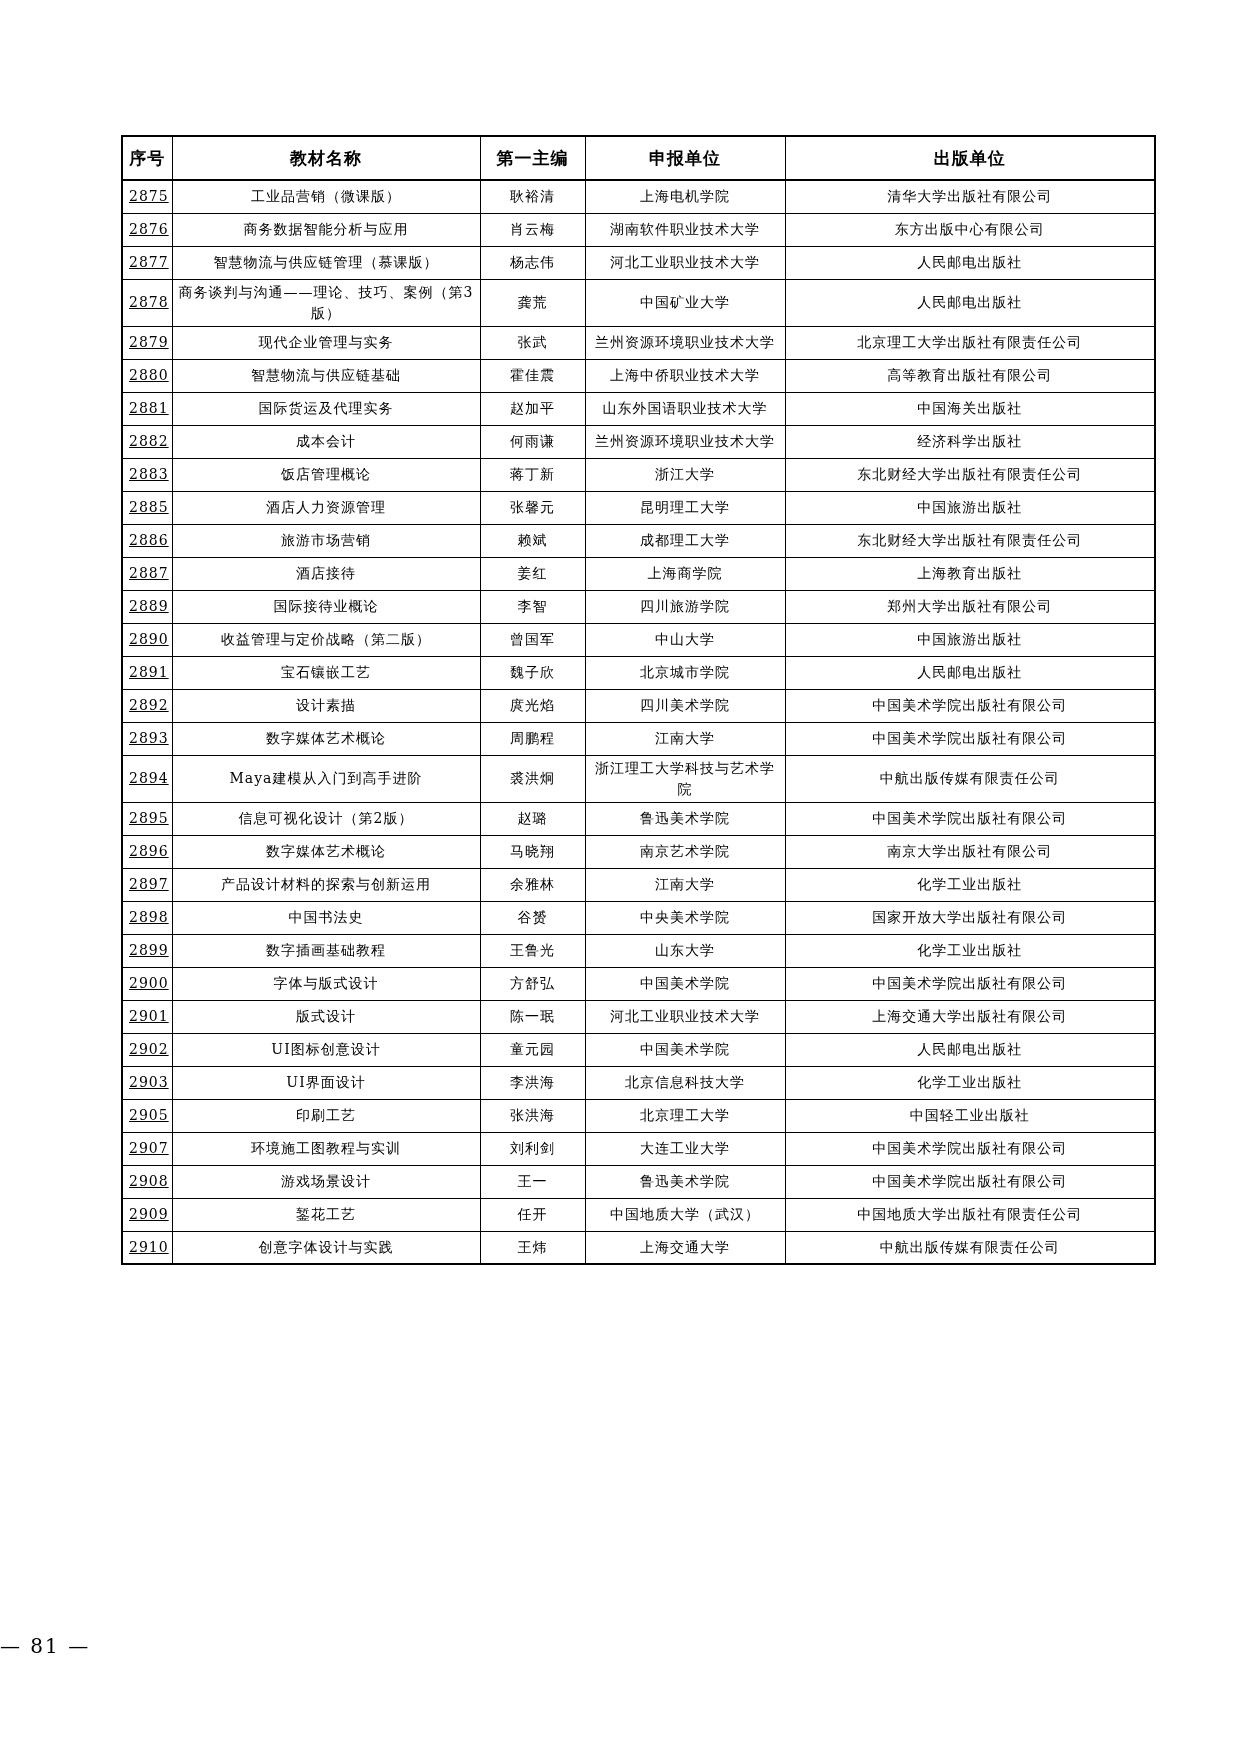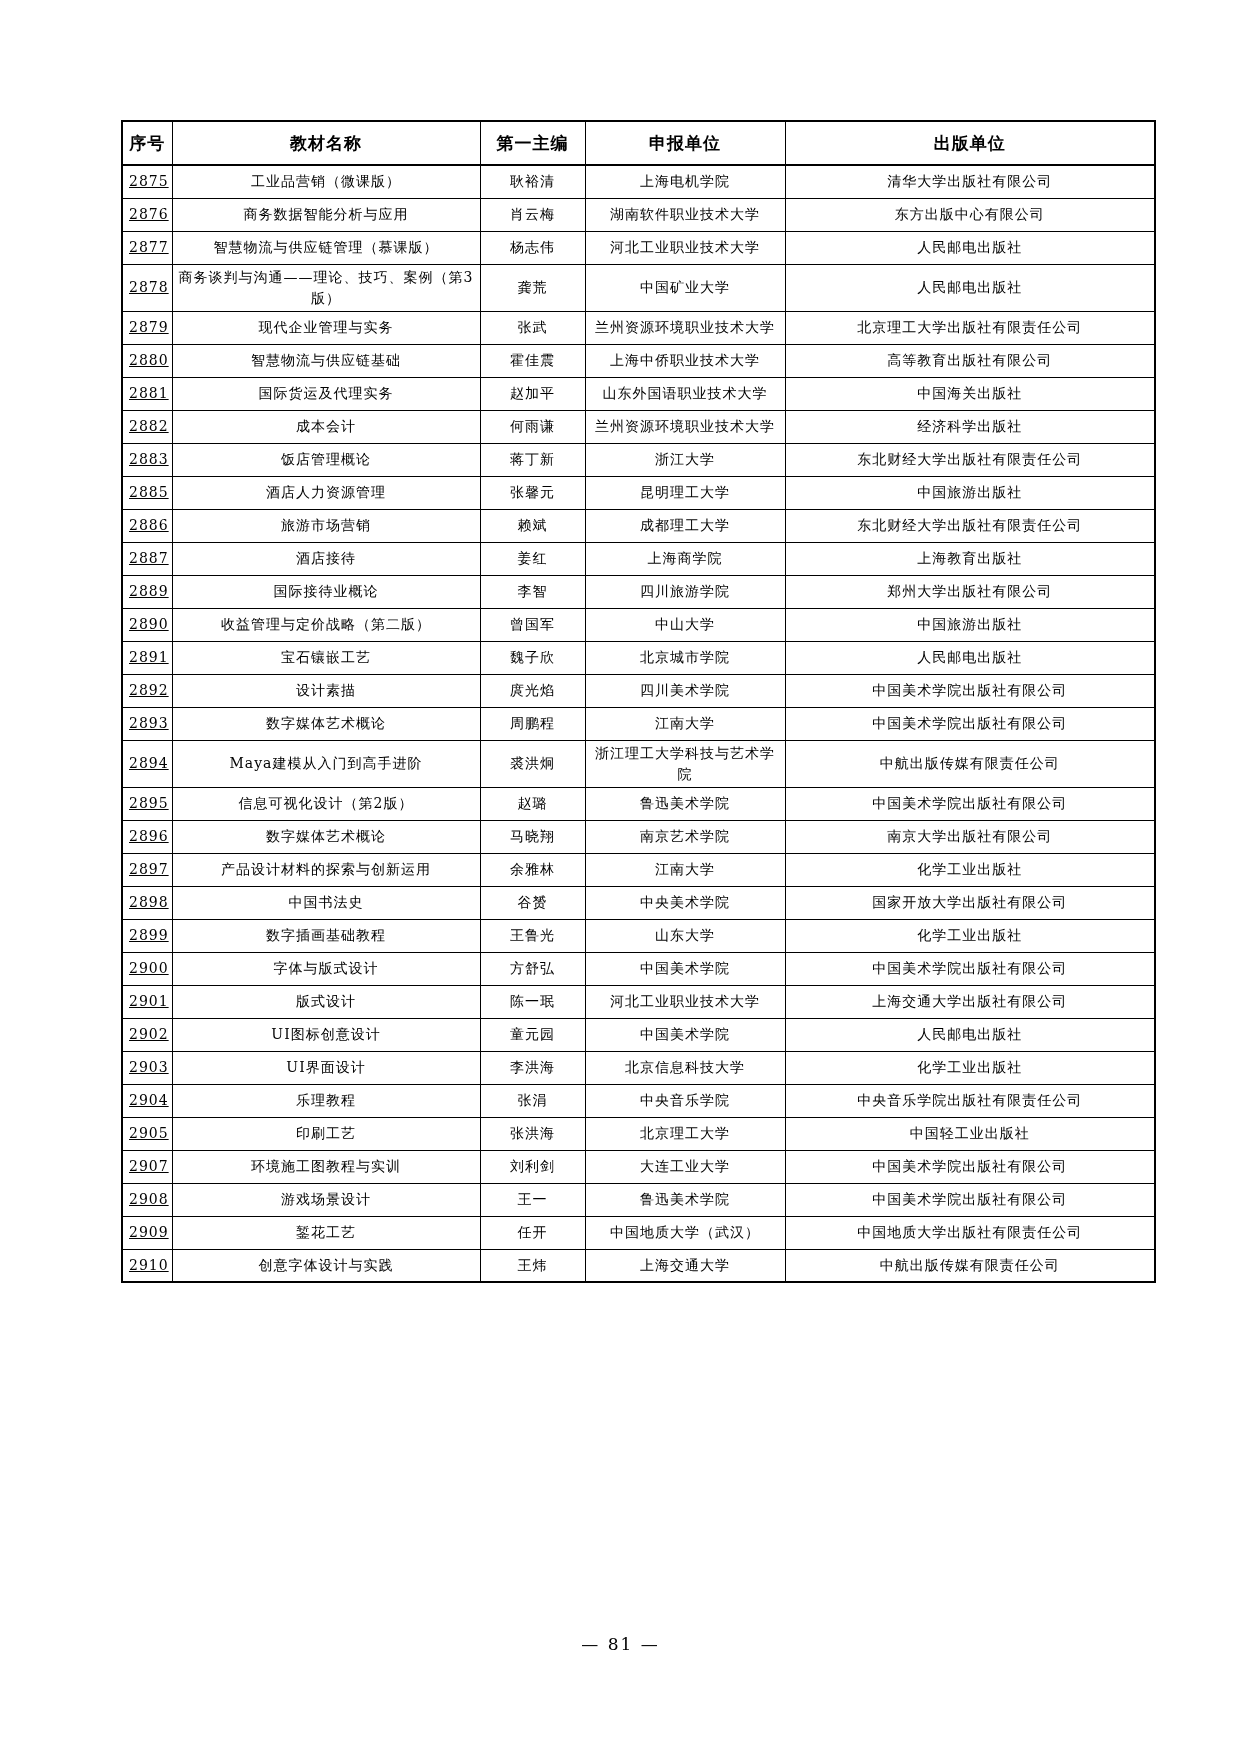--- a/index.html
+++ b/index.html
@@ -9,21 +9,21 @@
   }
   body {
     position: relative;
     width: 1241px;
     height: 1754px;
     font-family: "DejaVu Serif", "Liberation Serif", serif;
     color: #000000;
   }
   .table-wrap {
     position: absolute;
-    top: 120px;
+    top: 135px;
     left: 103px;
     padding-left: 18px;
   }
   table.book-table {
     border-collapse: collapse;
     table-layout: fixed;
     width: 1033px;
     border: 2px solid #000000;
   }
   table.book-table th,
@@ -50,22 +50,22 @@
   }
   td.cell-id {
     letter-spacing: 0;
     text-decoration: underline;
   }
   .page-footer {
     position: absolute;
     top: 1634px;
     left: 0;
     width: 100%;
-    text-align: center;
-    font-size: 17px;
+    text-align: left;
+    font-size: 20px;
     letter-spacing: 2px;
   }
 </style>
 </head>
 <body>
 
 <div class="table-wrap">
   <table class="book-table">
     <colgroup>
       <col style="width:50px">
@@ -267,27 +267,20 @@
           <td>人民邮电出版社</td>
         </tr>
         <tr>
           <td class="cell-id">2903</td>
           <td>UI界面设计</td>
           <td>李洪海</td>
           <td>北京信息科技大学</td>
           <td>化学工业出版社</td>
         </tr>
         <tr>
-          <td class="cell-id">2904</td>
-          <td>乐理教程</td>
-          <td>张涓</td>
-          <td>中央音乐学院</td>
-          <td>中央音乐学院出版社有限责任公司</td>
-        </tr>
-        <tr>
           <td class="cell-id">2905</td>
           <td>印刷工艺</td>
           <td>张洪海</td>
           <td>北京理工大学</td>
           <td>中国轻工业出版社</td>
         </tr>
         <tr>
           <td class="cell-id">2907</td>
           <td>环境施工图教程与实训</td>
           <td>刘利剑</td>

